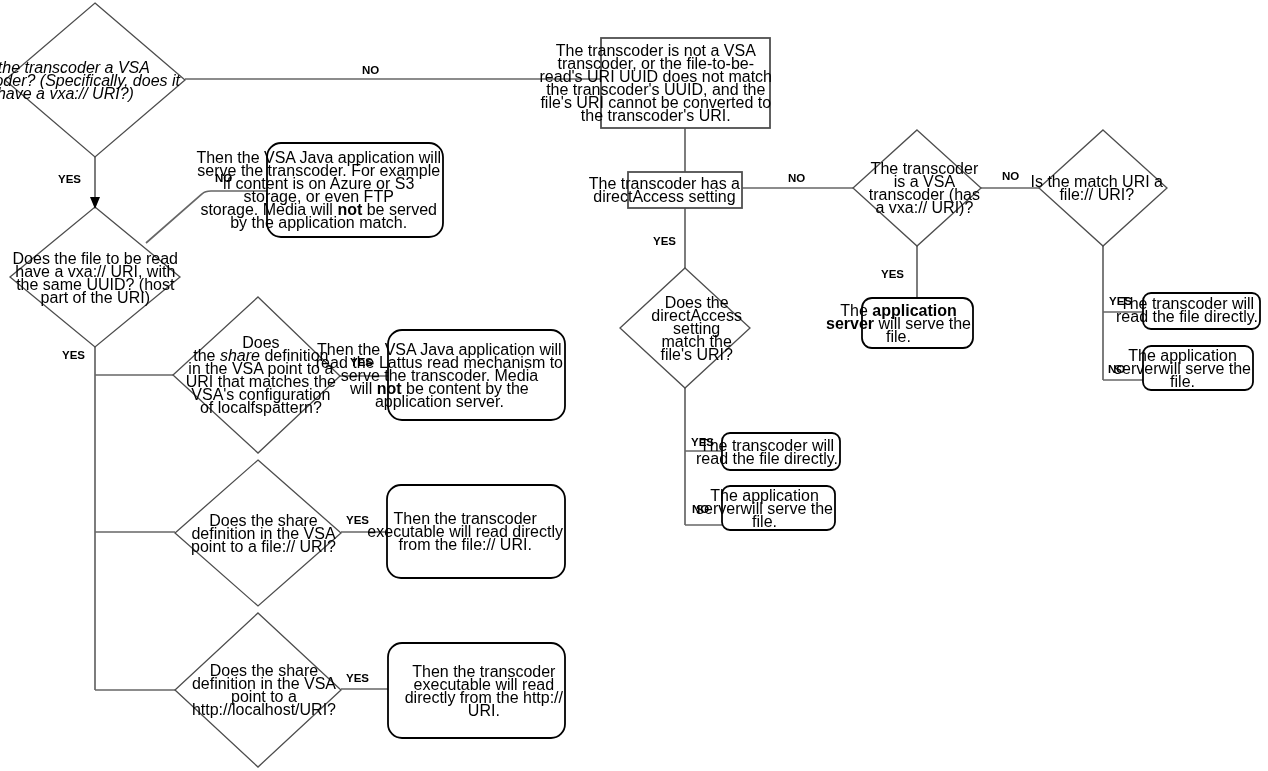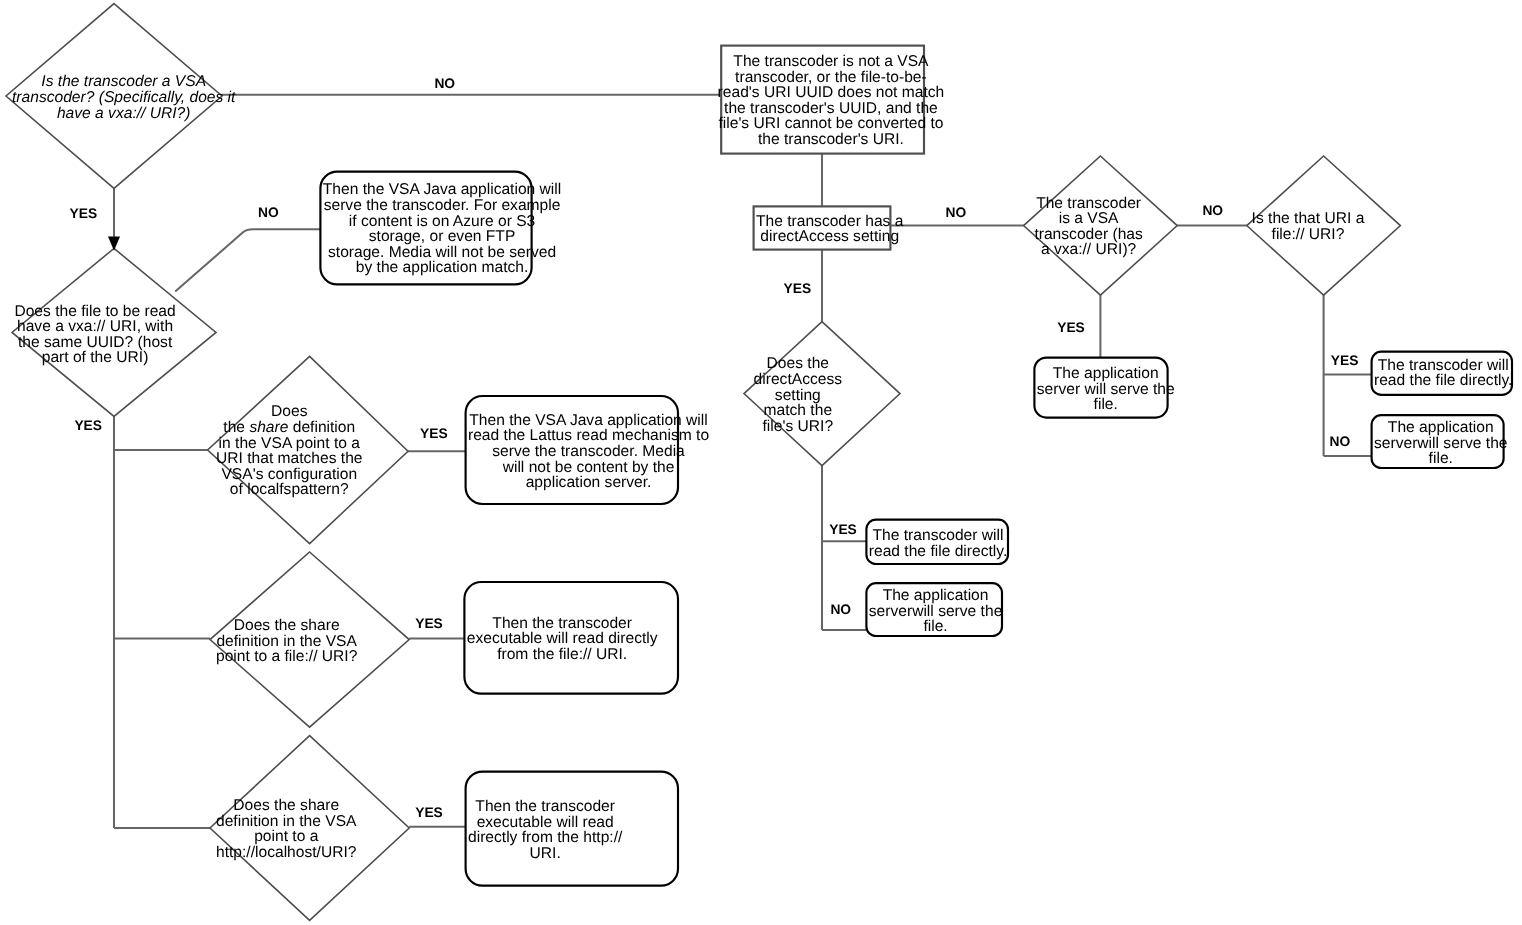--- a/index.html
+++ b/index.html
@@ -6,24 +6,24 @@
   .canvas {
     position:relative; width:1268px; height:771px; background:#ffffff;
     font-family:"Liberation Sans", sans-serif; color:#000; overflow:hidden;
   }
   svg.wires { position:absolute; left:0; top:0; }
   .wire  { stroke:#666666; stroke-width:1.7; fill:none; }
   .diamond { fill:#ffffff; stroke:#4d4d4d; stroke-width:1.3; }
   .sq    { fill:#ffffff; stroke:#4f4f4f; stroke-width:1.8; }
   .rr    { fill:#ffffff; stroke:#000000; stroke-width:1.8; }
   .node {
-    position:absolute; display:flex; align-items:center; justify-content:flex-start;
-    text-align:center; font-size:13px; line-height:13px; white-space:pre;
+    position:absolute; display:flex; align-items:center; justify-content:flex-end;
+    text-align:center; font-size:16px; line-height:13px; white-space:pre;
   }
-  .node b { font-weight:400; }
+  .node b { font-weight:700; }
   .node i { font-style:italic; }
   .edge-label {
     position:absolute; font-weight:700; font-size:11.5px; line-height:13px;
     white-space:nowrap;
   }
 </style>
 </head>
 <body>
 
 <div class="canvas">
@@ -146,21 +146,21 @@
 
   <div class="node" style="left:862px;top:146px;width:118px;height:84px;"><span>The transcoder
 is a VSA
 transcoder (has
 a vxa:// URI)?</span></div>
 
   <div class="node" style="left:864px;top:300px;width:107px;height:46px;"><span><span>The </span><b>application
 server</b><span> will serve the
 file.</span></span></div>
 
-  <div class="node" style="left:1043px;top:150px;width:120px;height:76px;"><span>Is the that URI a
+  <div class="node" style="left:1043px;top:150px;width:120px;height:76px;"><span>Is the match URI a
 file:// URI?</span></div>
 
   <div class="node" style="left:1145px;top:294px;width:113px;height:32px;"><span>The transcoder will
 read the file directly.</span></div>
 
   <div class="node" style="left:1145px;top:347px;width:106px;height:42px;"><span>The application
 serverwill serve the
 file.</span></div>
 
   <span class="edge-label" style="left:362px;top:64px;">NO</span>

